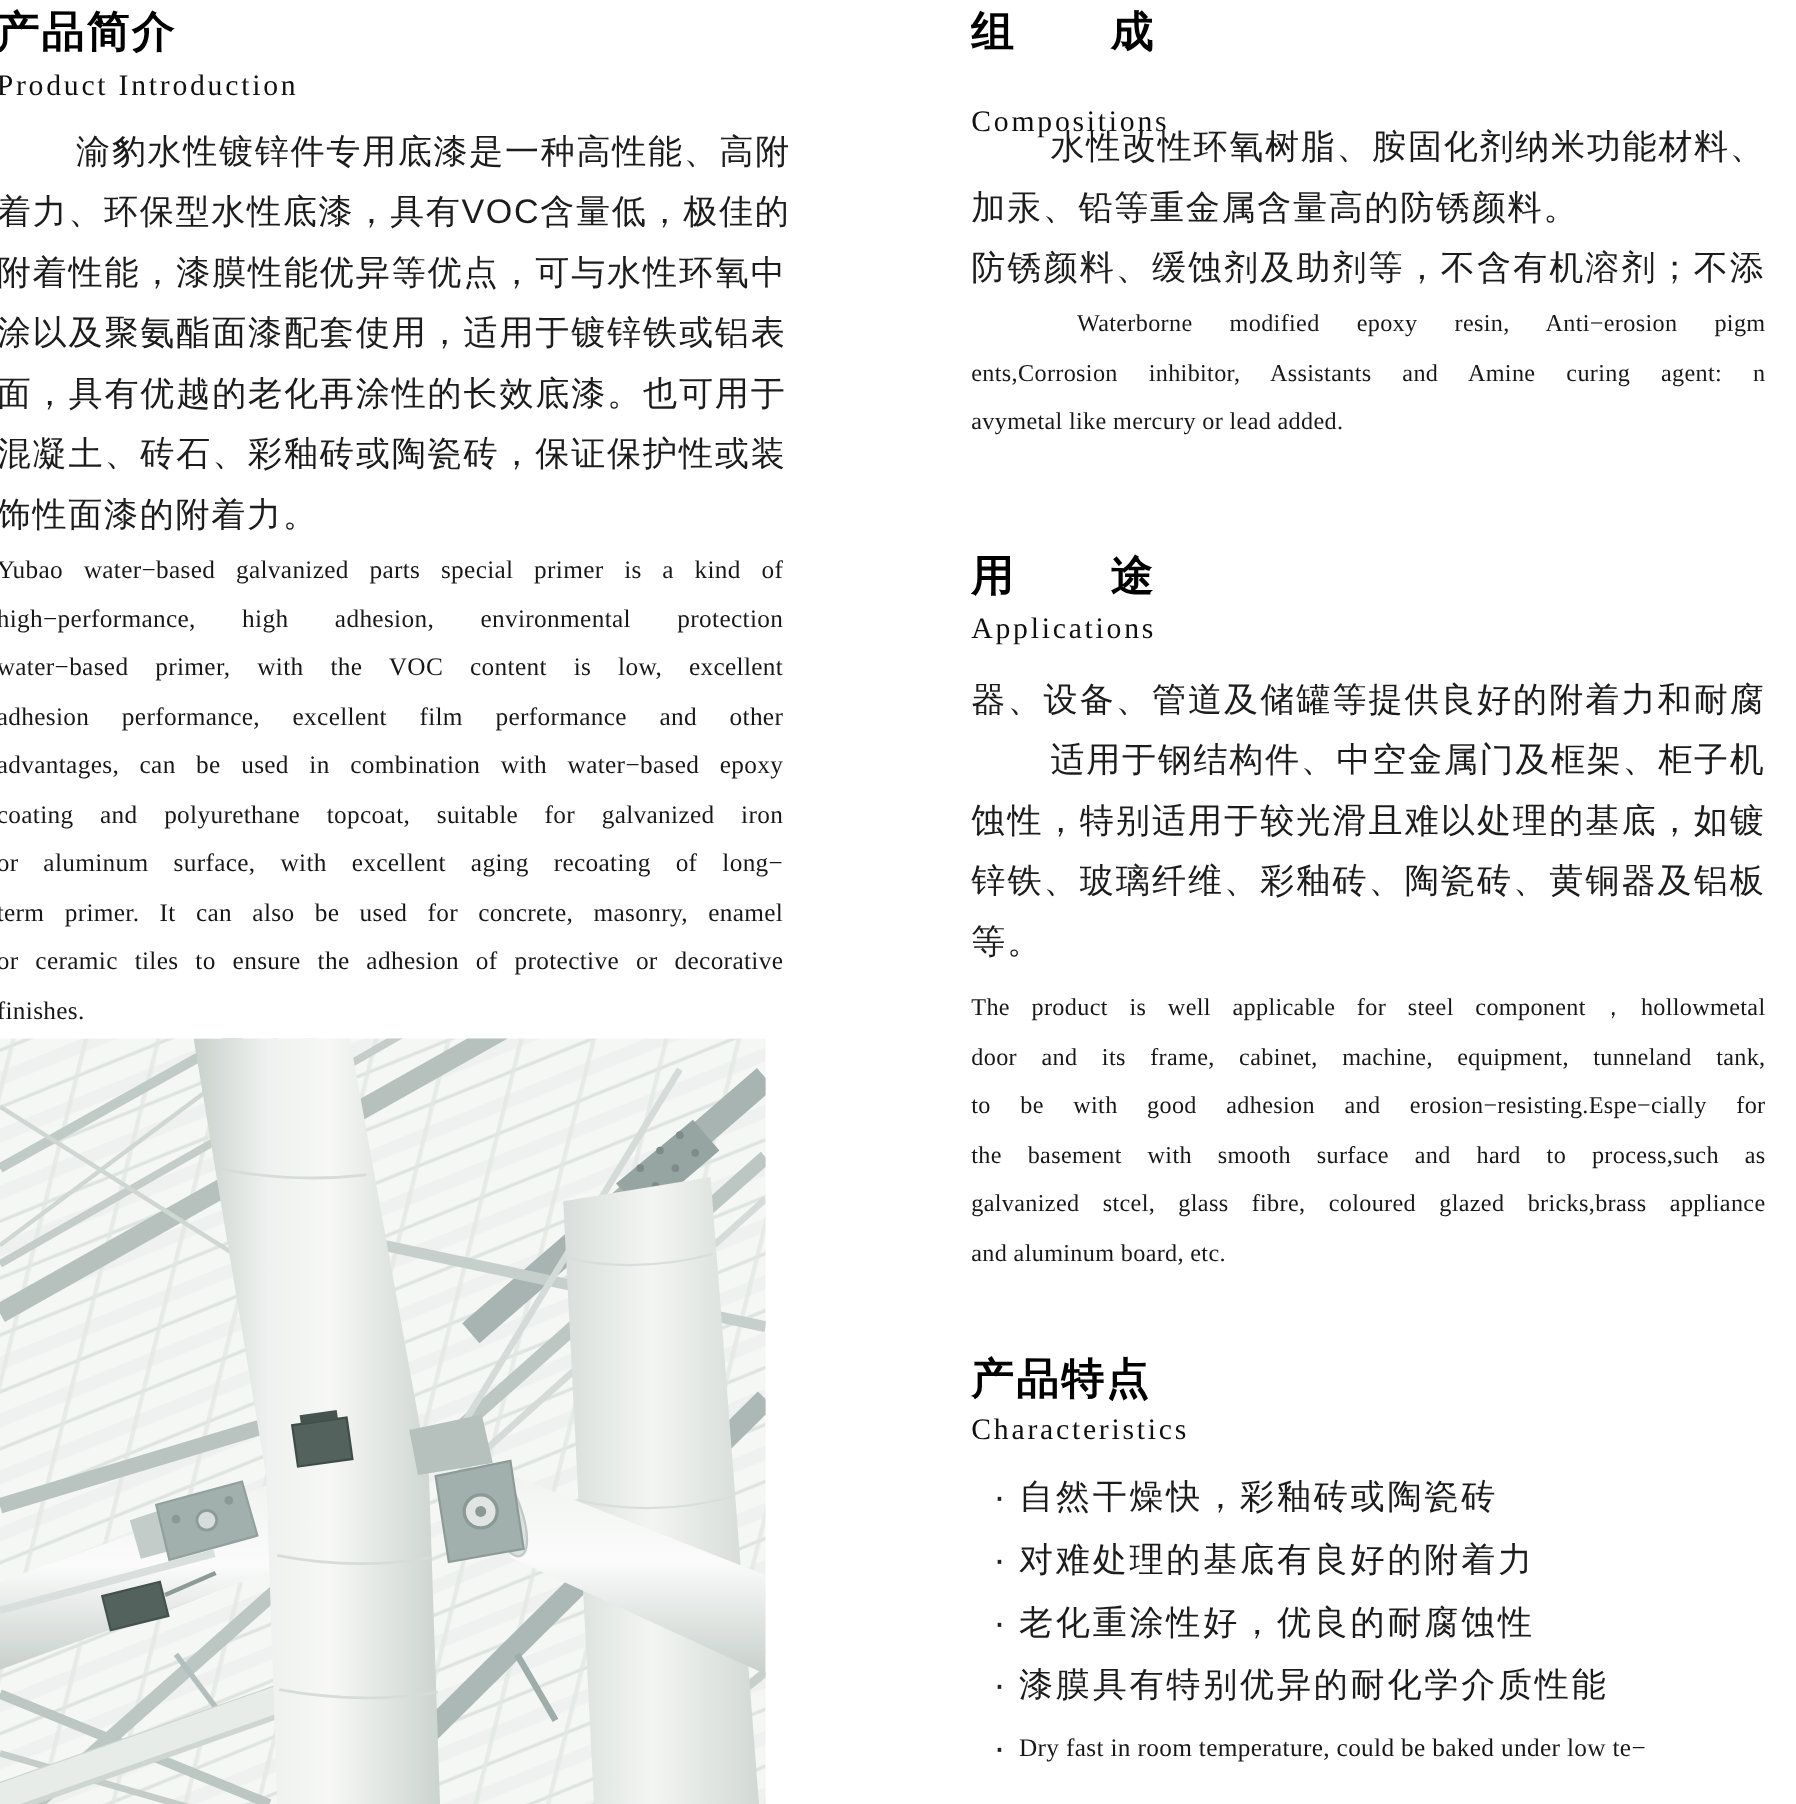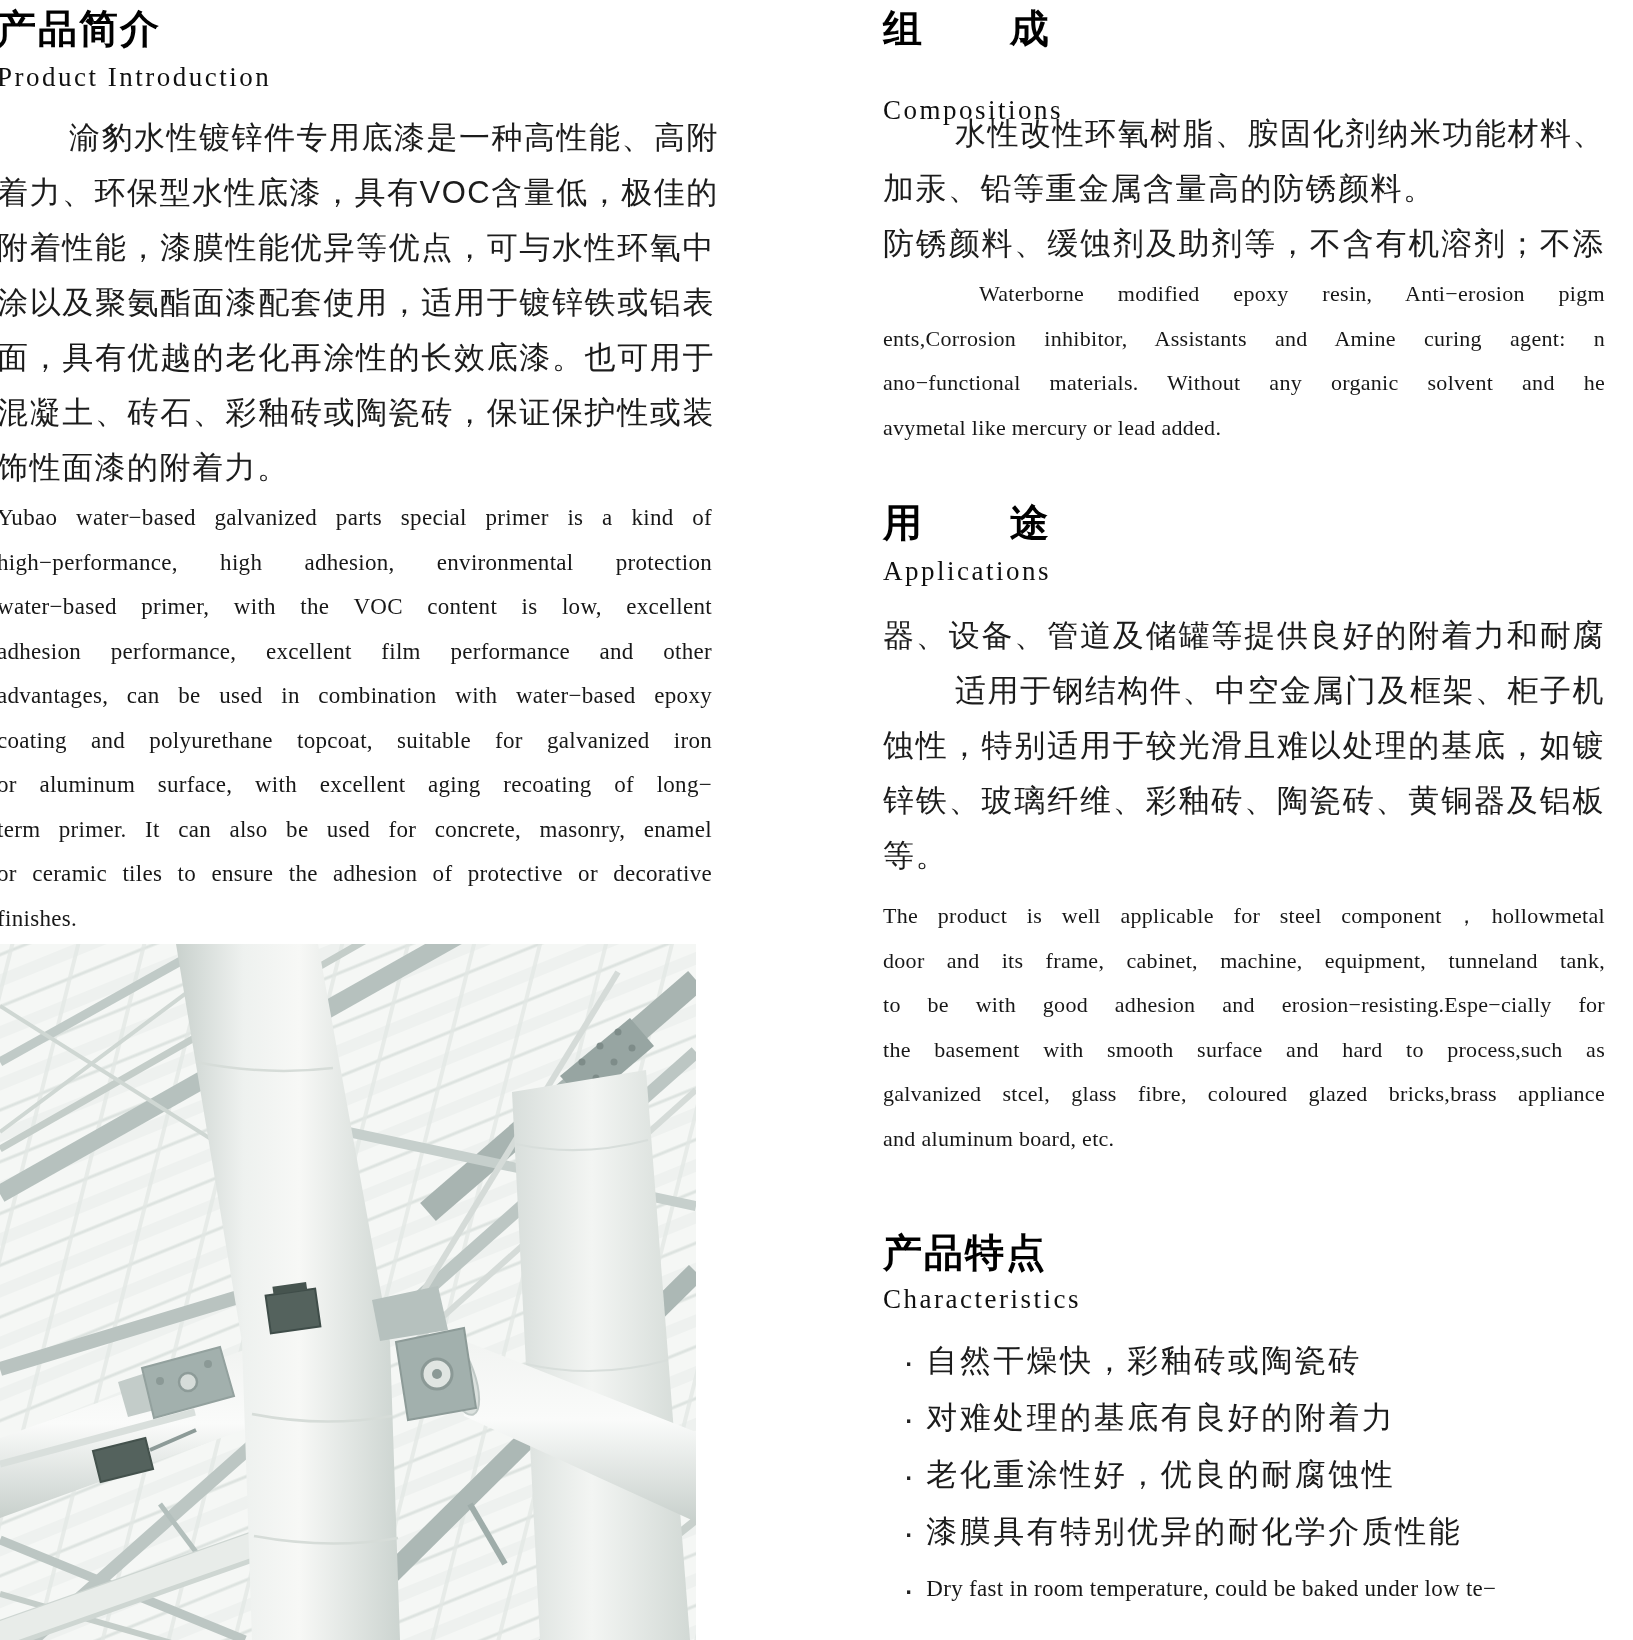--- a/index.html
+++ b/index.html
@@ -200,21 +200,20 @@
 
   <div class="abs" style="left:0;top:106px;width:722px;">
     <div class="line-zh ind-zh">水性改性环氧树脂、胺固化剂纳米功能材料、</div>
     <div class="line-zh tail">加汞、铅等重金属含量高的防锈颜料。</div>
     <div class="line-zh">防锈颜料、缓蚀剂及助剂等，不含有机溶剂；不添</div>
   </div>
 
   <div class="abs" style="left:0;top:272px;width:722px;">
     <div class="line-en ind-en">Waterborne modified epoxy resin, Anti−erosion  pigm</div>
     <div class="line-en">ents,Corrosion inhibitor, Assistants and Amine curing agent: n</div>
-    <div class="line-en">ano−functional materials. Without any organic solvent and he</div>
     <div class="line-en tail">avymetal like mercury or lead added.</div>
   </div>
 
   <div class="abs h-cjk spread" style="left:0;top:496px;">用途</div>
   <div class="abs h-lat" style="left:0;top:556px;">Applications</div>
 
   <div class="abs" style="left:0;top:608px;width:722px;">
     <div class="line-zh">器、设备、管道及储罐等提供良好的附着力和耐腐</div>
     <div class="line-zh ind-zh">适用于钢结构件、中空金属门及框架、柜子机</div>
     <div class="line-zh">蚀性，特别适用于较光滑且难以处理的基底，如镀</div>

